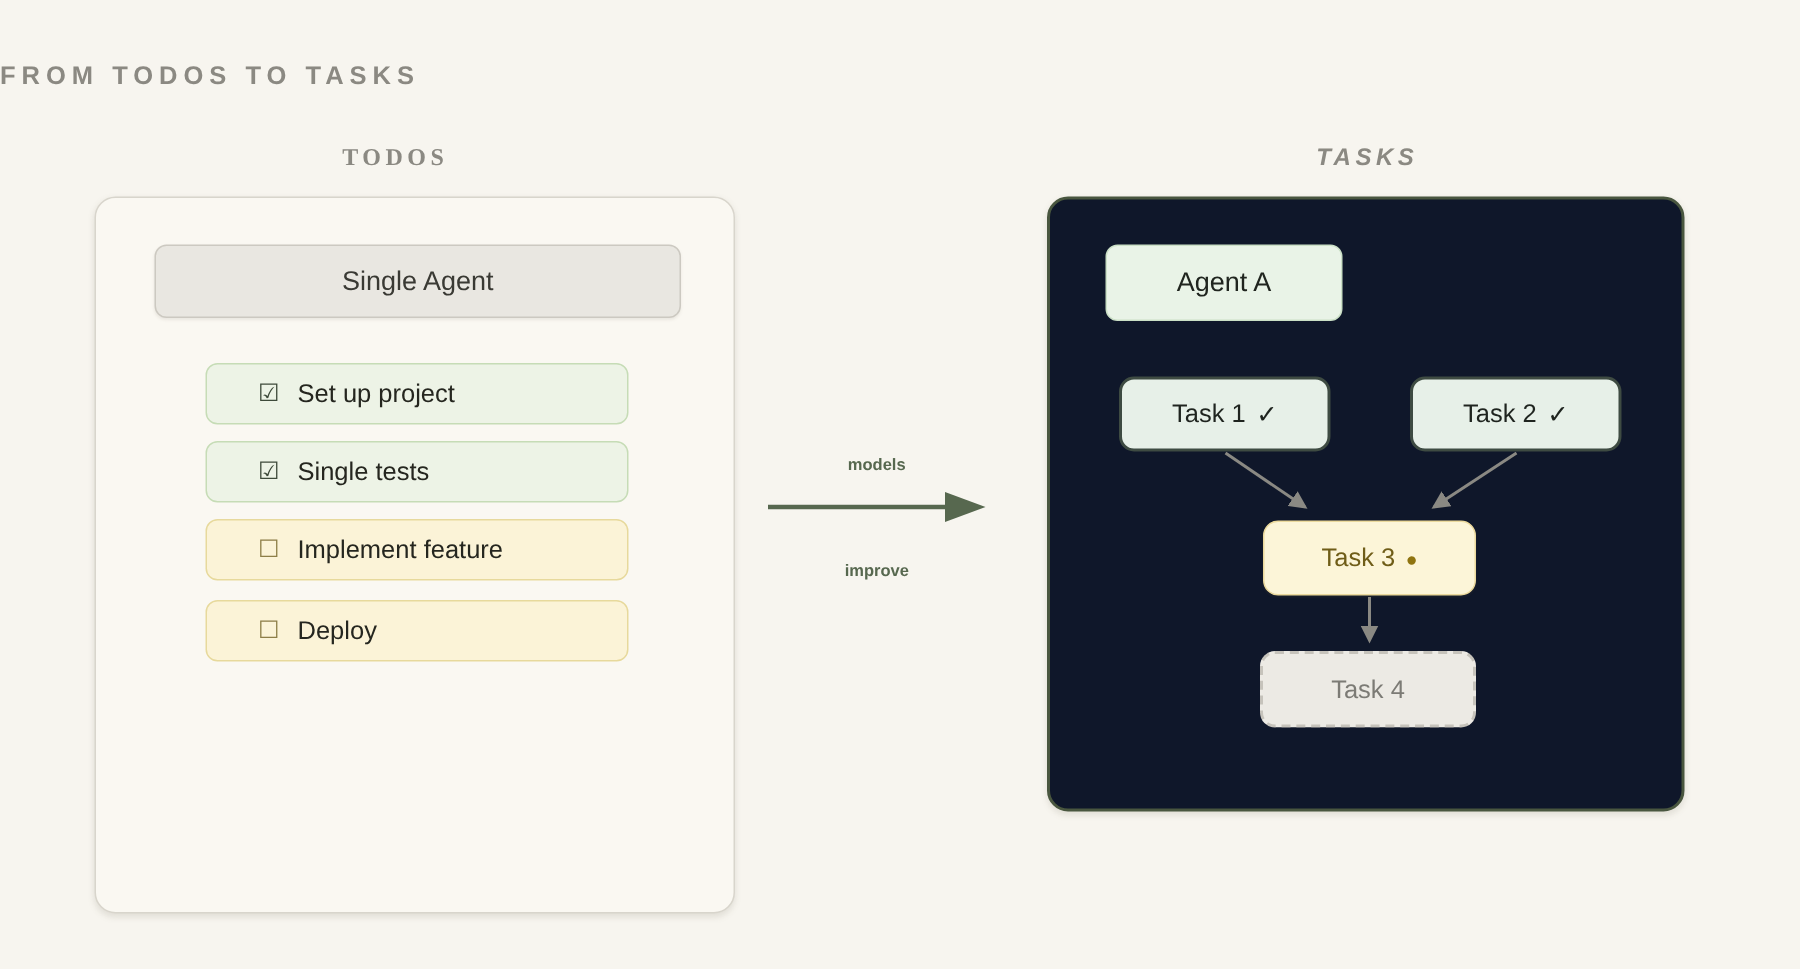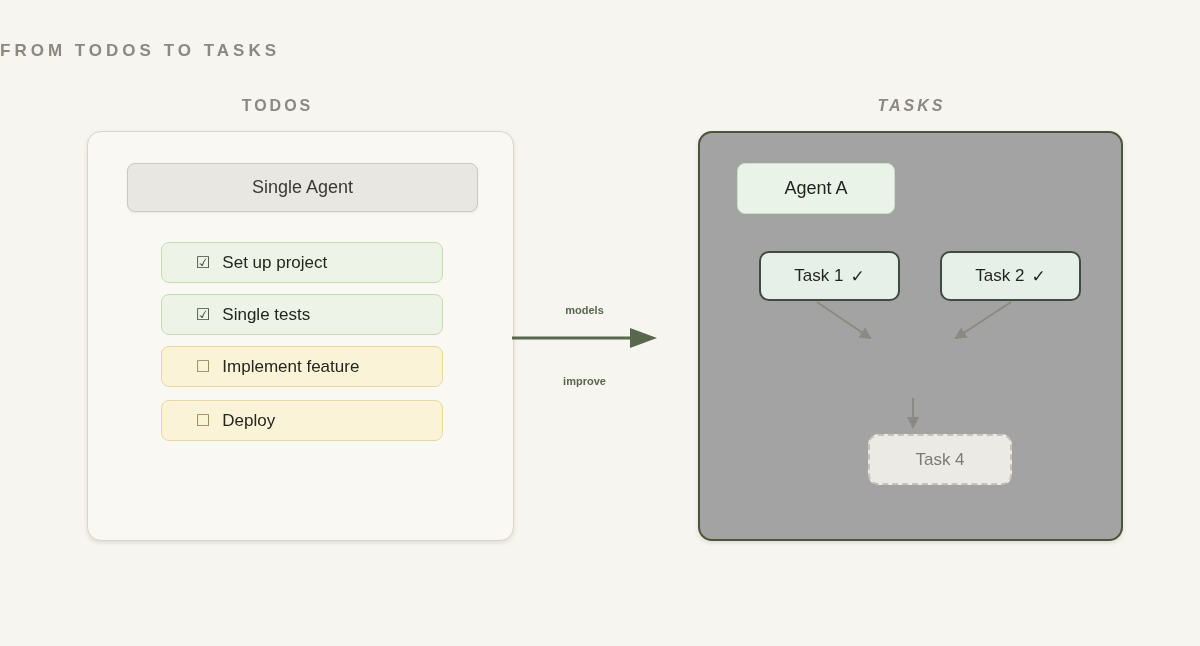--- a/index.html
+++ b/index.html
@@ -18,36 +18,35 @@
     letter-spacing: 4px;
     color: #8B8982;
   }
   .col-heading {
     top: 97px;
     text-align: center;
     font-size: 16px; font-weight: bold;
     letter-spacing: 3px;
     color: #8B8982;
   }
-  .heading-todos { left: 64px; width: 427px; }
+  .heading-todos { left: 50px; width: 427px; font-family: Liberation Serif, serif; }
   .heading-tasks { left: 698px; width: 427px; font-style: italic; }
 
   .panel {
     border-radius: 14px;
     box-shadow: 0 2px 4px rgba(120,115,100,0.18);
   }
   .panel-todos {
-    left: 63px; top: 131px; width: 427px; height: 410px;
+    left: 63px; top: 131px; width: 427px; height: 478px;
     background: #FAF8F2;
     border: 1.5px solid #D8D5CC;
-    margin-left: 24px;
   }
   .panel-tasks {
     left: 698px; top: 131px; width: 425px; height: 410px;
-    background: #a3a3a3;
+    background: #0f172a;
     border: 2px solid #49563F;
   }
 
   .single-agent {
     left: 39px; top: 31px; width: 351px; height: 49px;
     background: #E9E7E1;
     border: 1px solid #CCC9C1;
     border-radius: 8px;
     display: flex; align-items: center; justify-content: center;
     font-size: 18px; color: #3A3A34;
@@ -89,36 +88,35 @@
     gap: 7px;
     font-size: 17px;
     border-radius: 10px;
   }
   .task-done {
     top: 118px; width: 141px; height: 50px;
     background: #E7F0E8;
     border: 2px solid #3E4B42;
     color: #1F241F;
   }
-  .task-1 { left: 59px; }
+  .task-1 { left: 46px; }
   .task-2 { left: 240px; align-items: center; }
   .task-active {
     left: 142px; top: 214px; width: 142px; height: 50px;
     background: #FCF5D8;
     border: 1.5px solid #EBD99C;
     color: #6F5D18;
     box-shadow: 0 1px 2px rgba(150,130,60,0.10);
   }
   .task-active .status-mark { font-size: 13px; color: #8F7410; }
   .task-queued {
     left: 140px; top: 301px; width: 144px; height: 51px;
     background: #ECEAE4;
     border: 2px dashed #C6C3BB;
     color: #7C7B75;
-    margin-left: 28px;
   }
   .status-mark { line-height: 1; }
 
   .transition-label {
     left: 512px; width: 145px;
     text-align: center;
     font-size: 11px; font-weight: bold;
     color: #57684F;
   }
   .label-models { top: 304px; }
@@ -179,16 +177,20 @@
   <div class="abs agent-box agent-a">Agent A</div>
 
   <div class="abs task-box task-done task-1">
     <span>Task 1</span>
     <span class="status-mark">✓</span>
   </div>
   <div class="abs task-box task-done task-2">
     <span>Task 2</span>
     <span class="status-mark">✓</span>
   </div>
+  <div class="abs task-box task-active">
+    <span>Task 3</span>
+    <span class="status-mark">●</span>
+  </div>
   <div class="abs task-box task-queued">
     <span>Task 4</span>
   </div>
 </div>
 
 </body></html>

